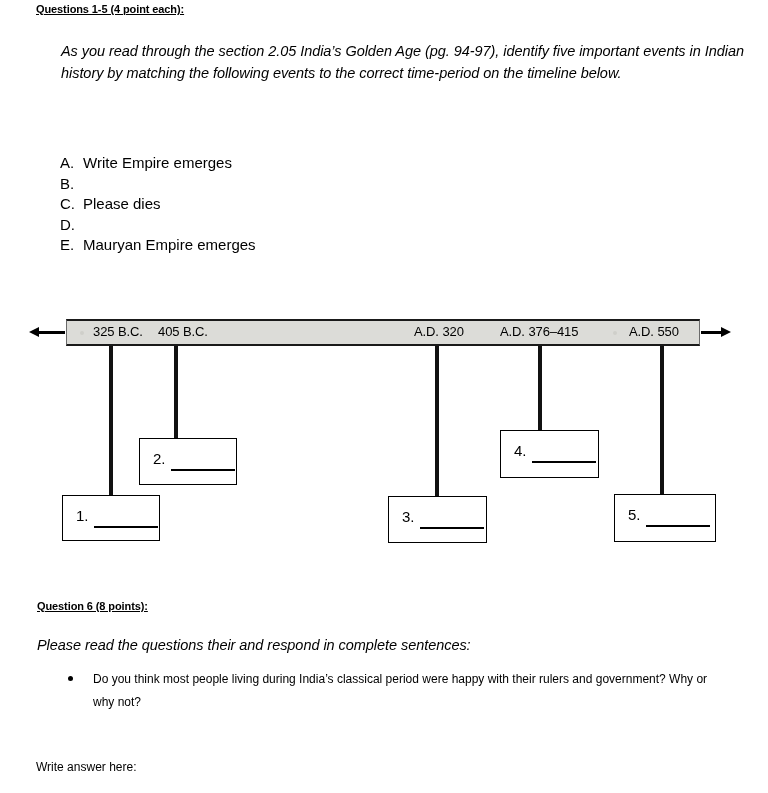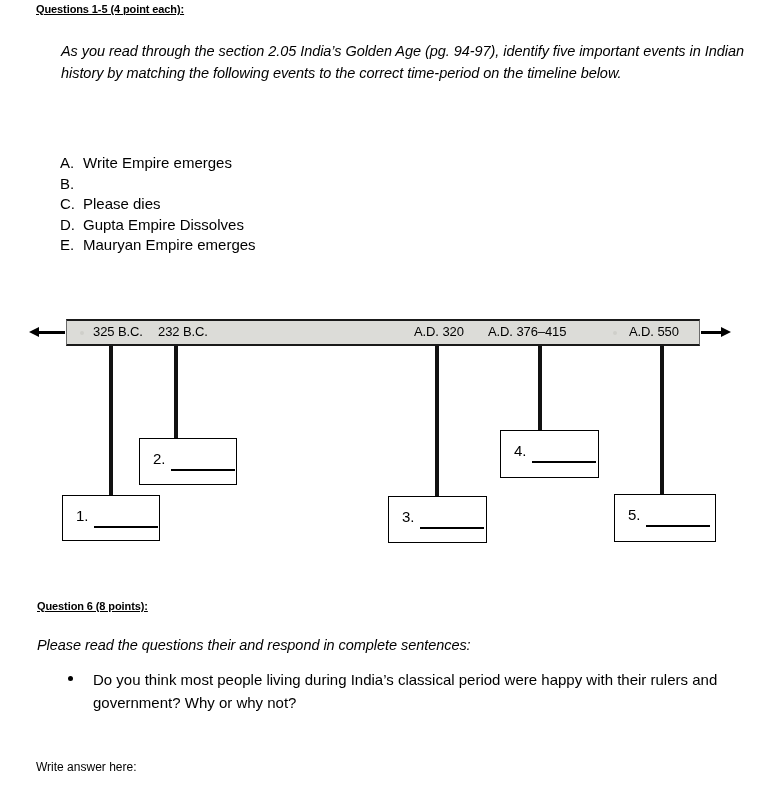--- a/index.html
+++ b/index.html
@@ -156,21 +156,21 @@
     left: 60px;
     top: 668px;
     width: 670px;
     margin: 0;
     padding: 0;
     list-style: none;
   }
   #q6-bullet-list li {
     position: relative;
     padding-left: 33px;
-    font-size: 15px;
+    font-size: 12px;
     line-height: 23px;
   }
   #q6-bullet-list li .bullet-dot {
     position: absolute;
     left: 8px;
     top: 8px;
     width: 5px;
     height: 5px;
     border-radius: 50%;
     background: #000000;
@@ -196,42 +196,41 @@
   </li>
   <li>
     <span class="opt-letter">B.</span>
   </li>
   <li>
     <span class="opt-letter">C.</span>
     <span>Please dies</span>
   </li>
   <li>
     <span class="opt-letter">D.</span>
-    <span>Gupta Empire Dissolves</span>
   </li>
   <li>
     <span class="opt-letter">E.</span>
     <span>Mauryan Empire emerges</span>
   </li>
 </ul>
 
 <div id="timeline">
 
   <div id="axis-arrow-left" class="axis-arrow"></div>
   <div id="axis-arrow-right" class="axis-arrow"></div>
 
   <div id="timeline-bar"></div>
 
   <div class="bar-dot" style="left:80px;"></div>
   <div class="bar-dot" style="left:613px;"></div>
 
   <div class="bar-label" style="left:93px;">325 B.C.</div>
-  <div class="bar-label" style="left:158px;">232 B.C.</div>
+  <div class="bar-label" style="left:158px;">405 B.C.</div>
   <div class="bar-label" style="left:414px;">A.D. 320</div>
-  <div class="bar-label" style="left:488px;">A.D. 376–415</div>
+  <div class="bar-label" style="left:500px;">A.D. 376–415</div>
   <div class="bar-label" style="left:629px;">A.D. 550</div>
 
   <div class="connector" style="left:109px; top:46px; height:150px;"></div>
   <div class="connector" style="left:174px; top:46px; height:93px;"></div>
   <div class="connector" style="left:435px; top:46px; height:151px;"></div>
   <div class="connector" style="left:538px; top:46px; height:85px;"></div>
   <div class="connector" style="left:660px; top:46px; height:149px;"></div>
 
   <div class="answer-box" style="left:62px; top:195px; width:98px; height:46px;">
     <span class="box-text">1.</span>

